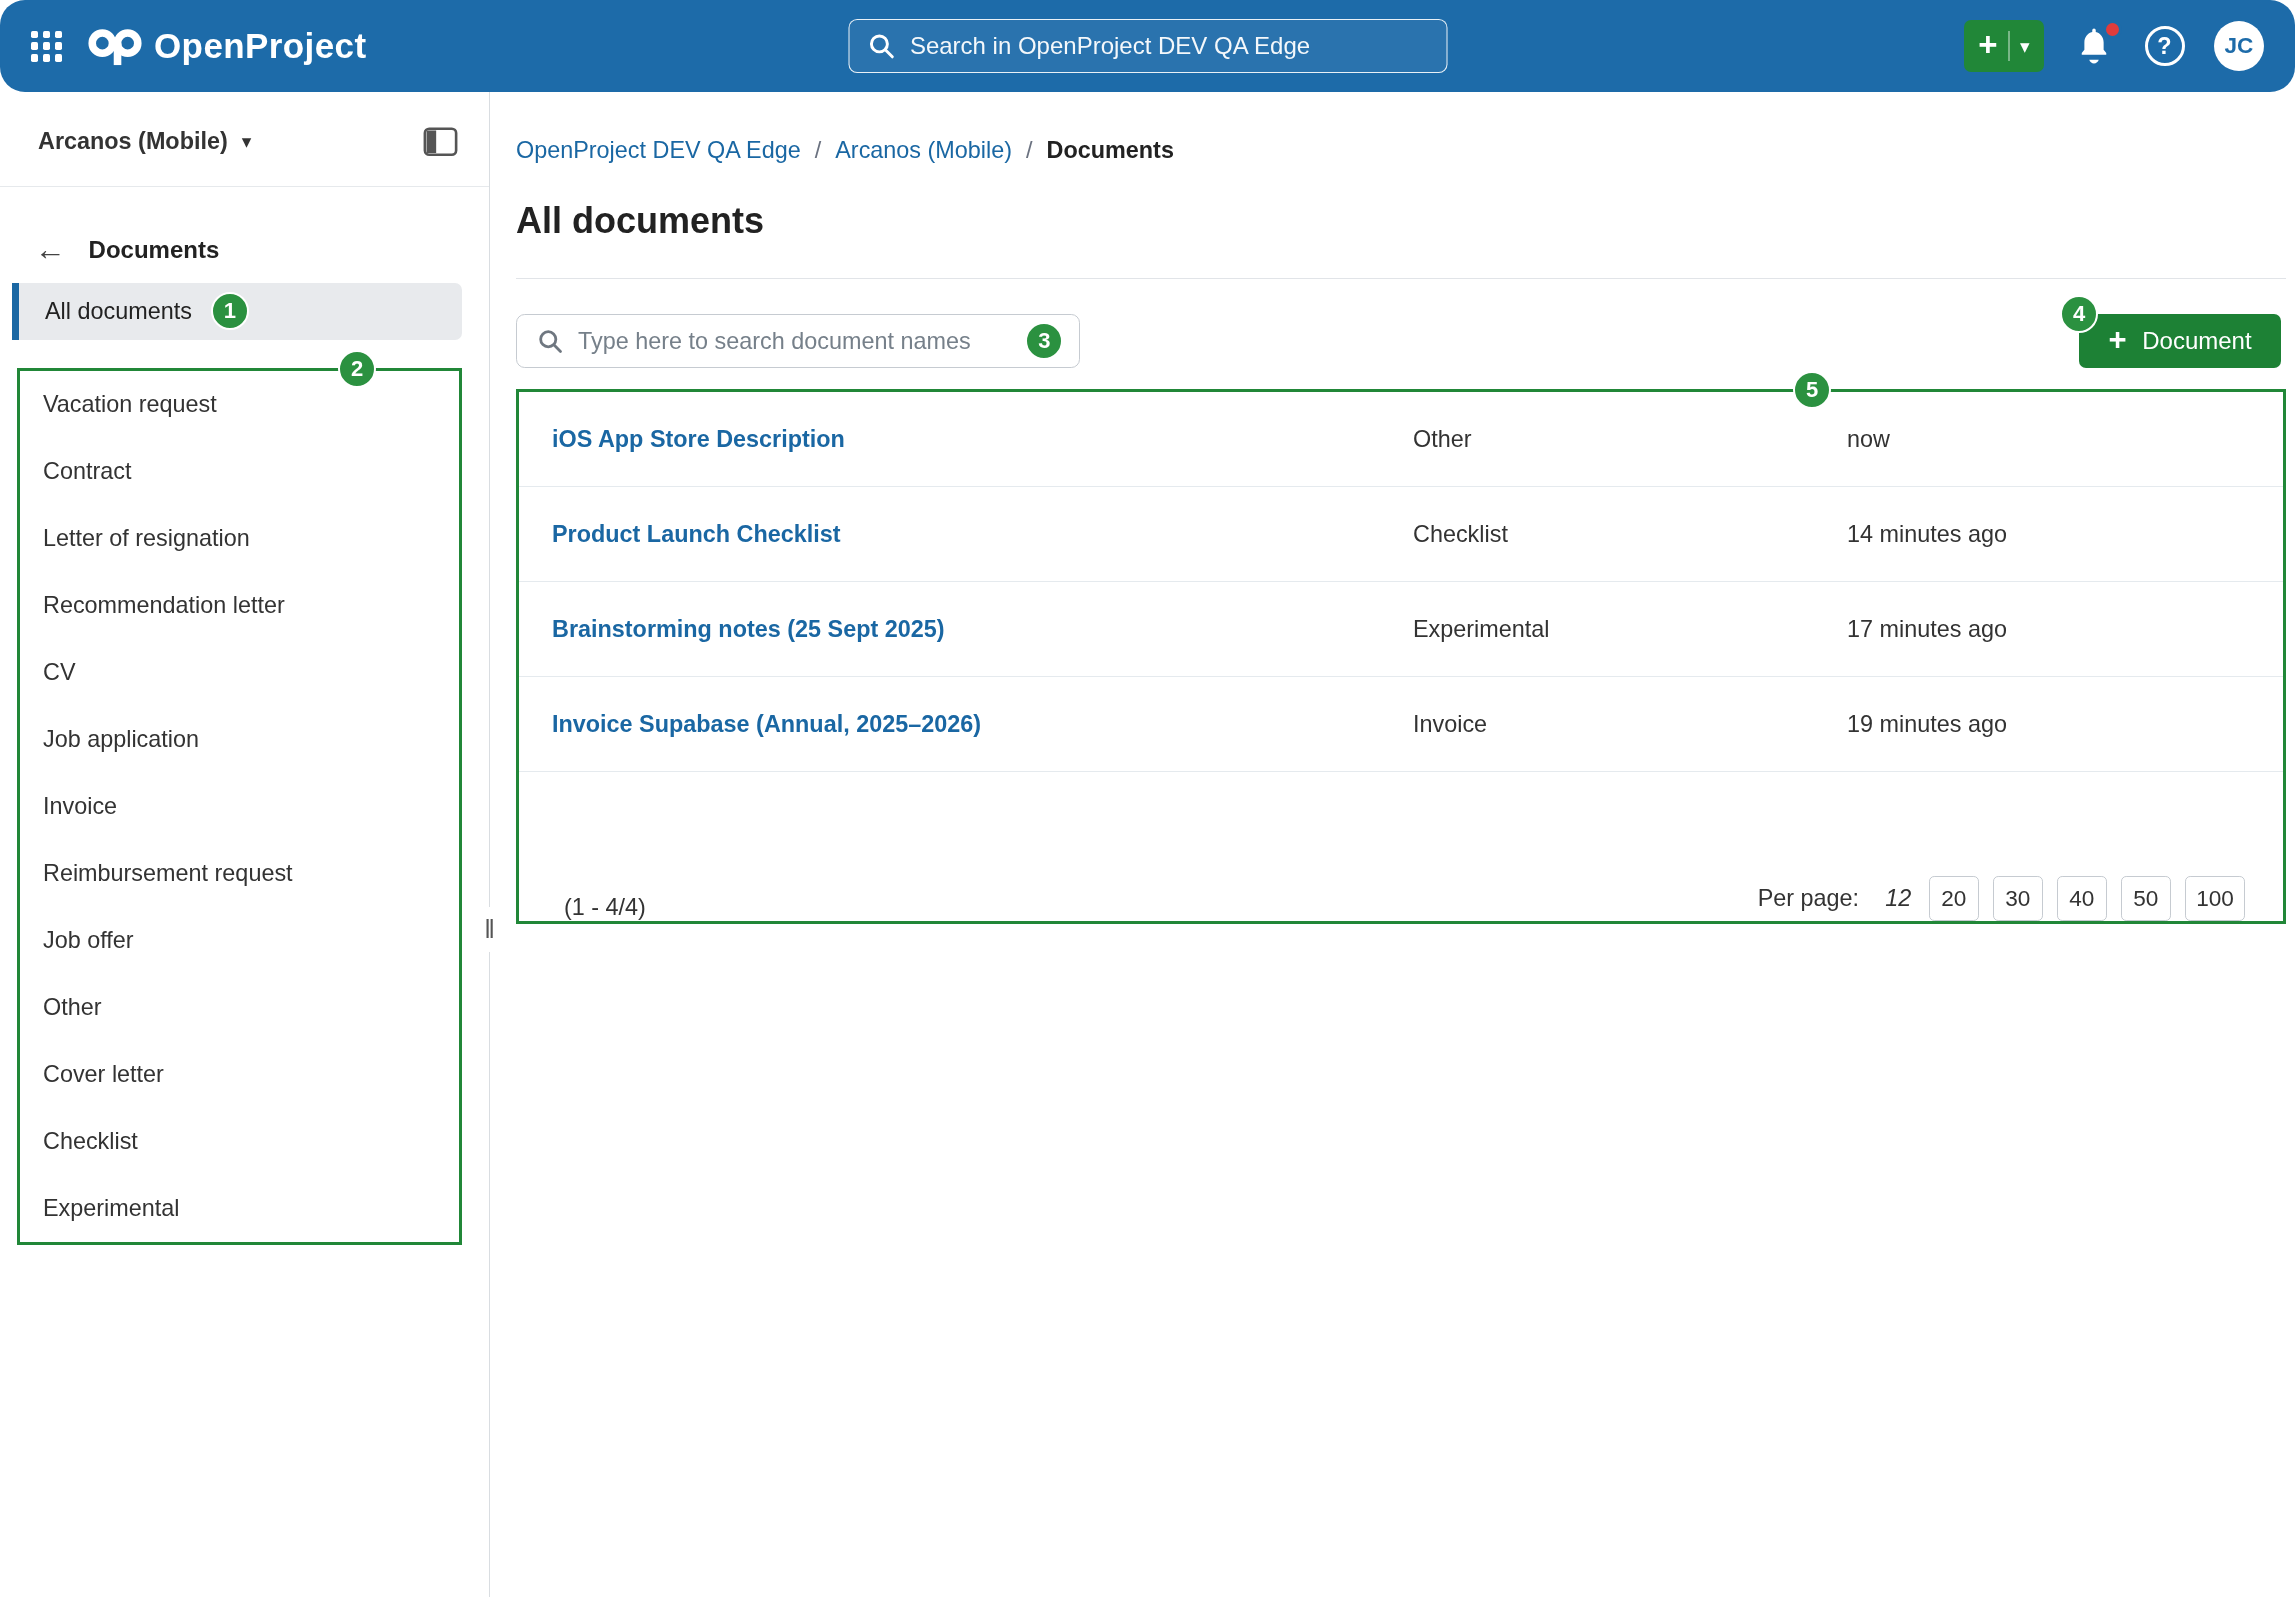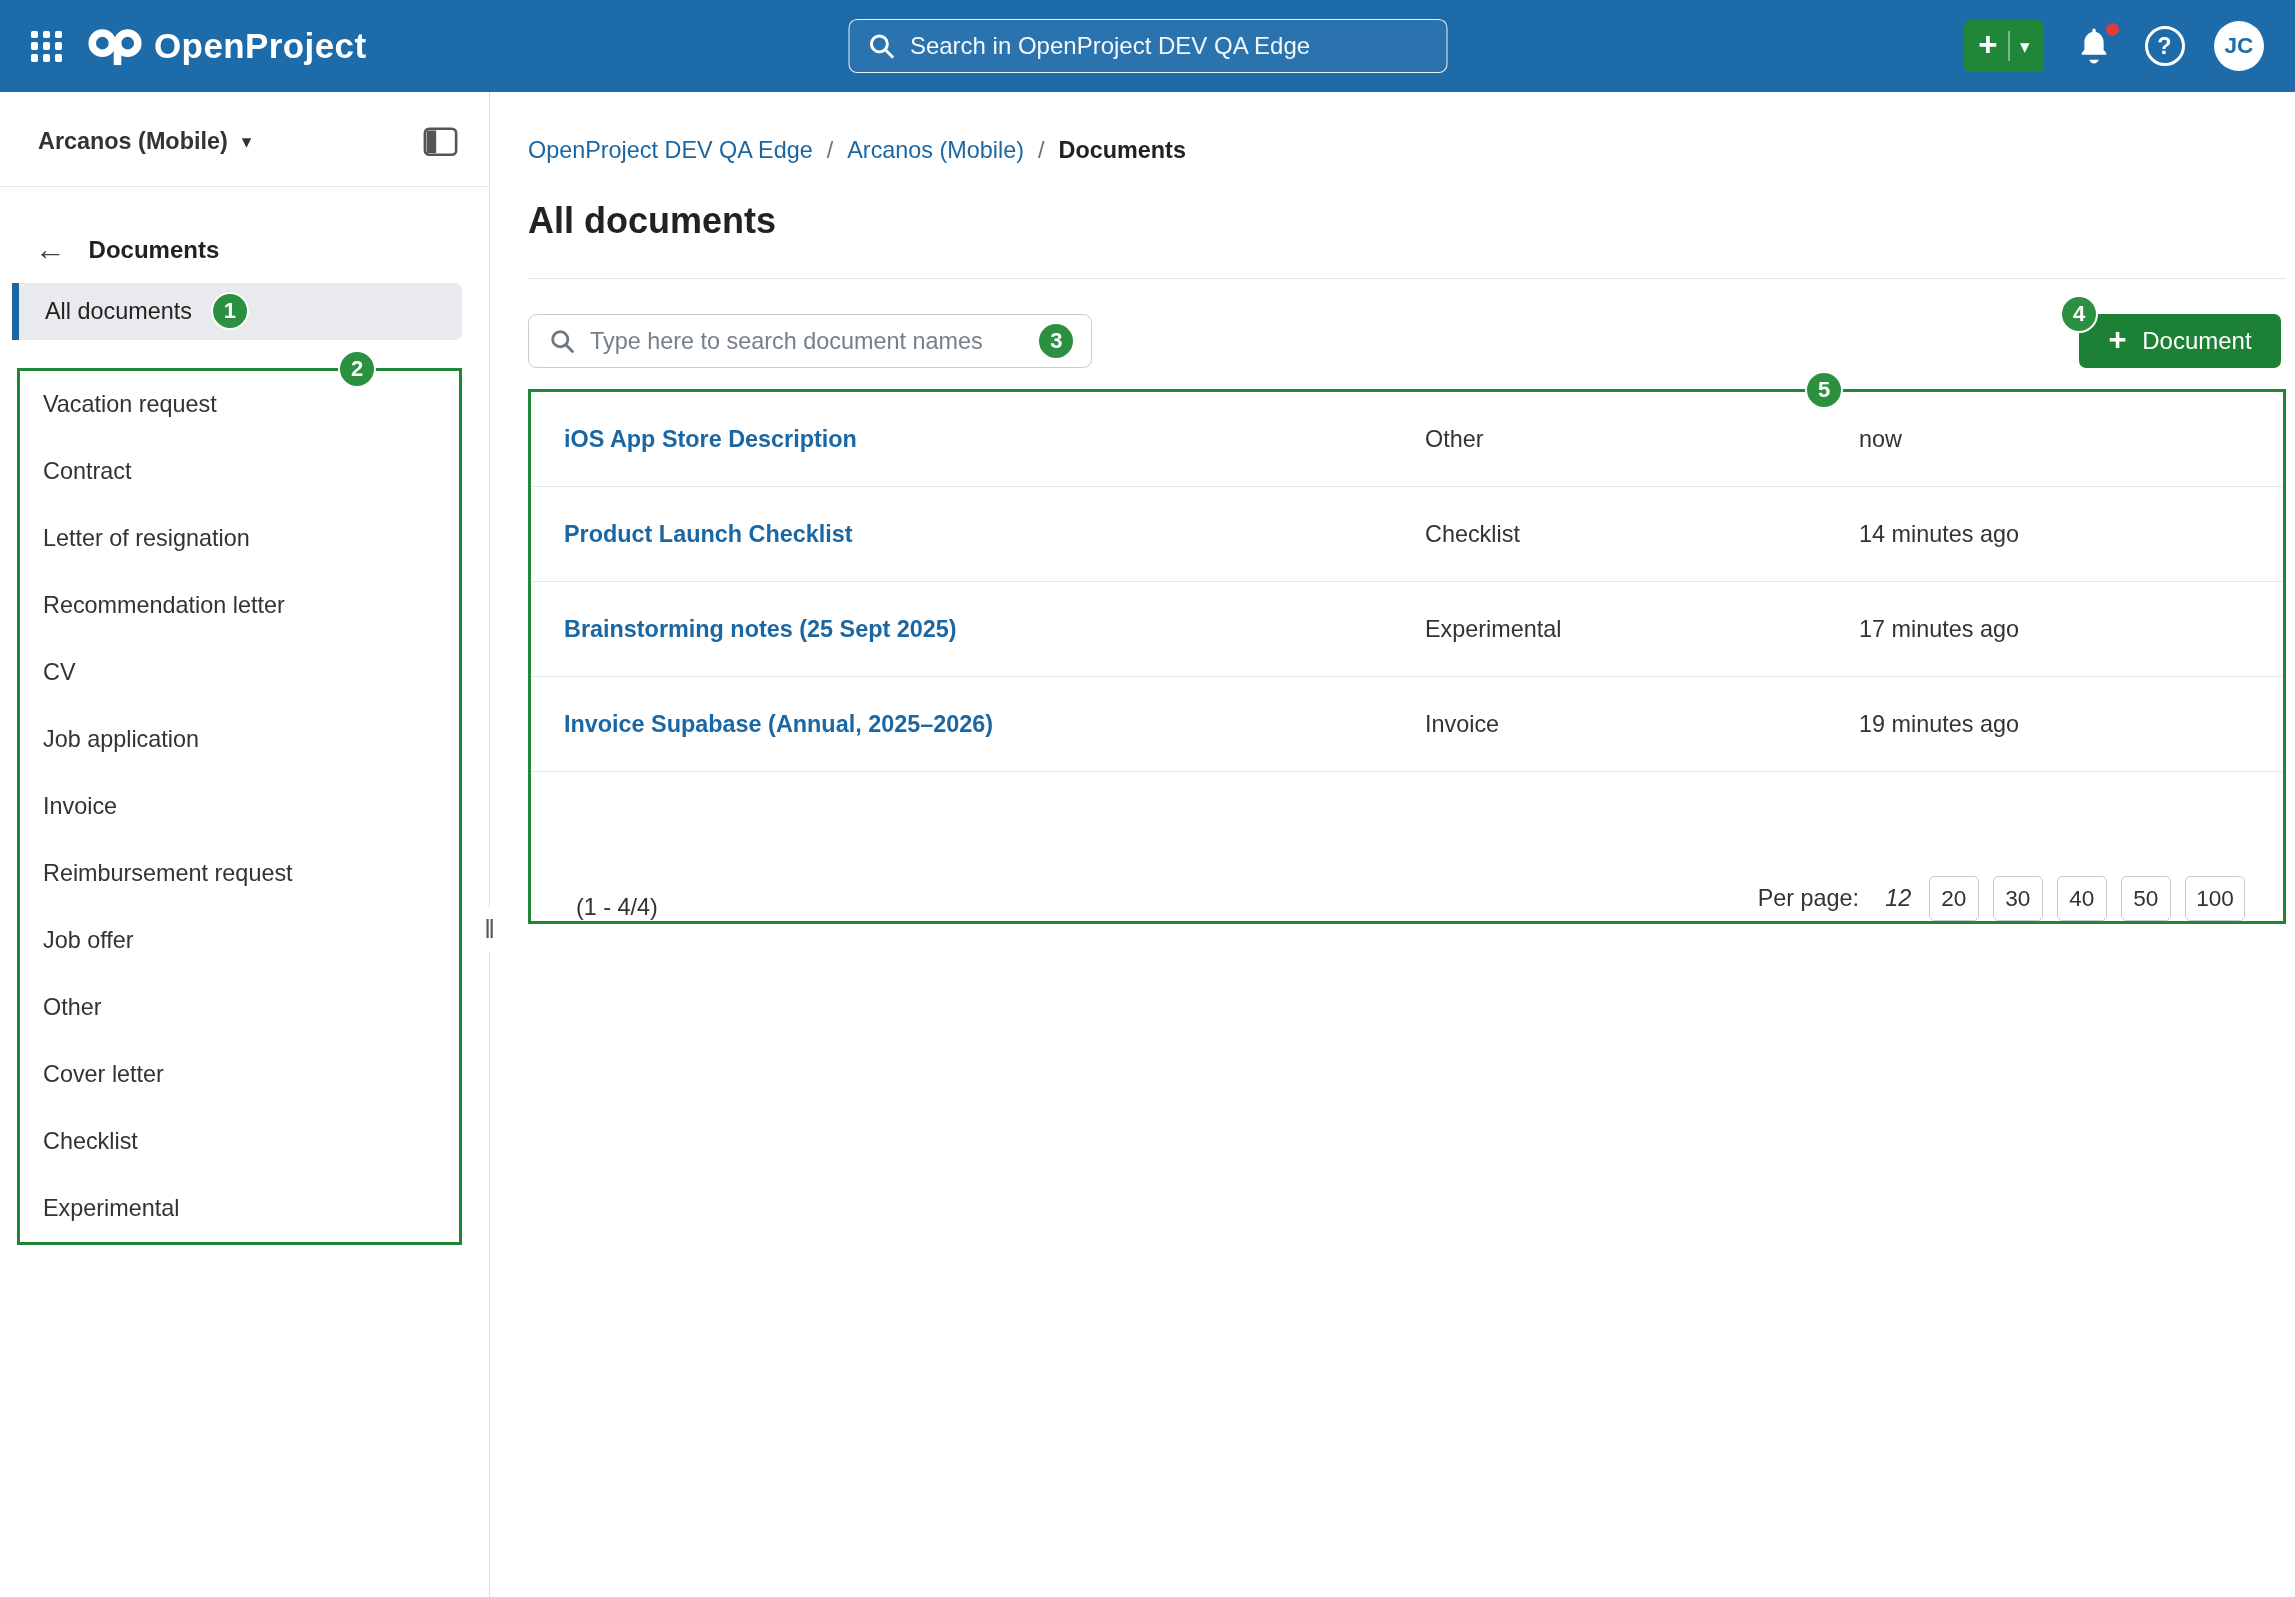--- a/index.html
+++ b/index.html
@@ -3,42 +3,42 @@
 <meta charset="utf-8">
 <style>
   * { margin:0; padding:0; box-sizing:border-box; }
   html,body { width:2295px; height:1598px; }
   body { font-family:"Liberation Sans", sans-serif; background:#fff; color:#333; overflow:hidden; font-size:23.4px; }
   button { font-family:inherit; background:none; border:none; font-size:inherit; color:inherit; }
   [data-interactable="true"] { cursor:pointer; }
   input[data-interactable="true"] { cursor:text; }
 
   
-  .topbar { position:relative; height:92px; background:#1D6BA9; display:flex; align-items:center; padding:0 31px; gap:26px; }
+  .topbar { position:relative; height:92px; background:#1D6BA9; display:flex; align-items:center; padding:0 31px; gap:26px;border-radius:25px; }
   .grid-icon { width:31px; height:31px; display:grid; grid-template-columns:repeat(3,1fr); gap:4.3px; }
   .grid-icon span { background:#fff; border-radius:1.7px; }
   .logo { display:flex; align-items:center; gap:12px; text-decoration:none; }
   .logo-text { color:#fff; font-size:35px; font-weight:bold; letter-spacing:0.4px; }
   .topbar-search { position:absolute; left:50%; transform:translateX(-50%); width:599px; height:54px;
     border:1.7px solid rgba(255,255,255,.9); border-radius:8.7px; display:flex; align-items:center; gap:14px;
     padding:0 17.4px; background:rgba(255,255,255,.06); }
   .topbar-search input { flex:1; background:transparent; border:none; outline:none; color:#fff; font-size:24px; }
   .topbar-search input::placeholder { color:rgba(255,255,255,.95); opacity:1; }
   .topbar-right { margin-left:auto; display:flex; align-items:center; gap:29.5px; }
   .create-split { height:52px; background:#218738; border-radius:7px; display:flex; align-items:center; padding:0 14px; gap:10.4px; color:#fff; }
   .create-split .plus { font-size:33px; font-weight:bold; line-height:1; margin-top:-3.5px; }
   .split-divider { width:1.7px; height:29.5px; background:rgba(255,255,255,.4); }
   .create-split .caret { font-size:19px; }
   .icon-btn { position:relative; display:flex; align-items:center; justify-content:center; }
   .red-dot { position:absolute; top:-5.2px; right:-7px; width:19px; height:19px; border-radius:50%; background:#E03C3C; border:3.5px solid #1D6BA9; }
   .help-circle { width:40px; height:40px; border:3.5px solid #fff; border-radius:50%; color:#fff; font-size:23.4px; font-weight:bold; display:flex; align-items:center; justify-content:center; }
   .avatar { width:50px; height:50px; border-radius:50%; background:#fff; color:#1D6BA9; font-weight:bold; font-size:22.6px; display:flex; align-items:center; justify-content:center; }
 
   
-  .layout { display:flex; height:1506px;gap:12px; }
+  .layout { display:flex; height:1506px; }
   .sidebar { width:490px; border-right:1.7px solid #D9DDE1; position:relative; background:#fff; flex-shrink:0; }
   .main { flex:1; padding:45px 8.7px 0 26px; position:relative; }
 
   
   .project-row { display:flex; align-items:center; padding:35px 31px 29.5px 38px; border-bottom:1.7px solid #E6E9EC; }
   .project-name { font-size:23.4px; font-weight:bold; color:#333; }
   .caret-down { font-size:19px; color:#333; margin-left:14px; }
   .collapse-btn { margin-left:auto; display:flex; }
   .menu-header { height:49px; display:flex; align-items:center; gap:22.6px; margin:38px 0 8.7px; padding-left:35px; }
   .back-arrow { font-size:31px; color:#444; line-height:1; }

